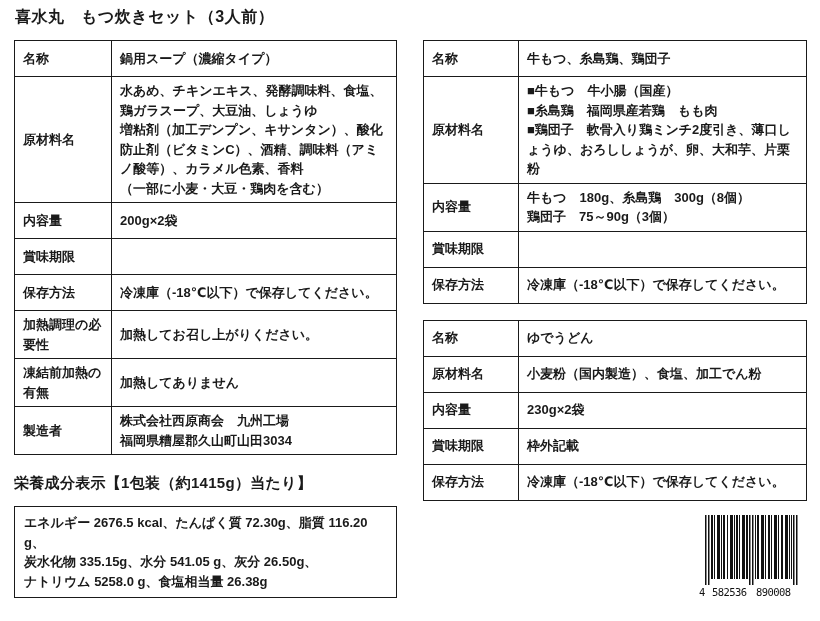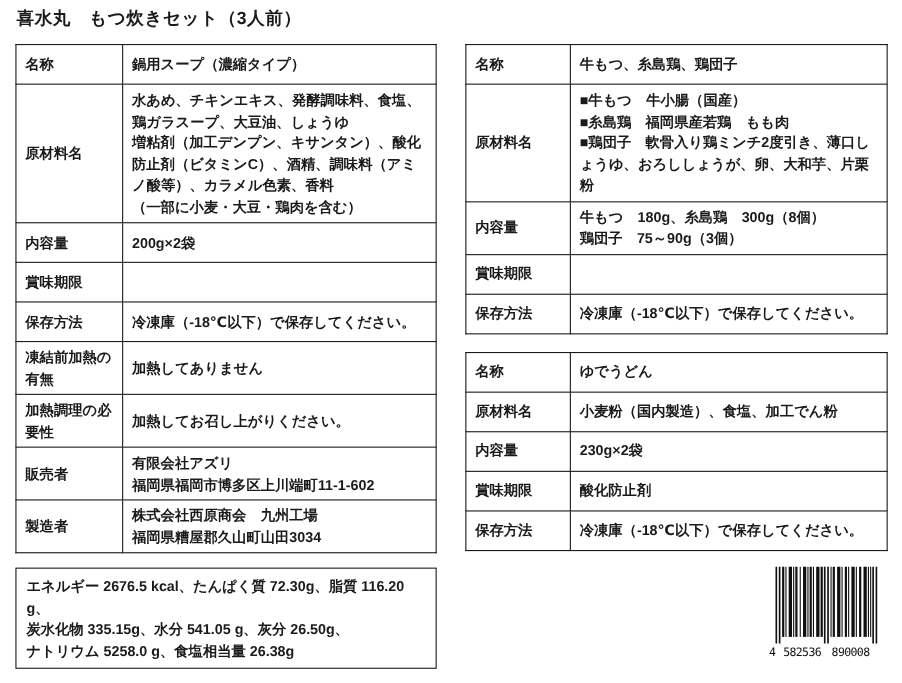--- a/index.html
+++ b/index.html
@@ -73,40 +73,36 @@
       </tr>
       <tr>
         <th>賞味期限</th>
         <td></td>
       </tr>
       <tr>
         <th>保存方法</th>
         <td>冷凍庫（-18℃以下）で保存してください。</td>
       </tr>
       <tr>
+        <th>加熱調理の必要性</th>
+        <td>加熱してお召し上がりください。</td>
+      </tr>
+      <tr>
         <th>凍結前加熱の有無</th>
         <td>加熱してありません</td>
-      </tr>
-      <tr>
-        <th>加熱調理の必要性</th>
-        <td>加熱してお召し上がりください。</td>
-      </tr>
-      <tr>
-        <th>販売者</th>
-        <td>有限会社アズリ
-福岡県福岡市博多区上川端町11-1-602</td>
       </tr>
       <tr>
         <th>製造者</th>
         <td>株式会社西原商会　九州工場
 福岡県糟屋郡久山町山田3034</td>
       </tr>
     </tbody>
       </table>
 
+    <div class="nutrition-heading">栄養成分表示【1包装（約1415g）当たり】</div>
     <div class="nutrition-box">エネルギー 2676.5 kcal、たんぱく質 72.30g、脂質 116.20g、
 炭水化物 335.15g、水分 541.05 g、灰分 26.50g、
 ナトリウム 5258.0 g、食塩相当量 26.38g</div>
 
   </div>
 
   <div class="col col-right">
 
     <table class="spec">
       <tbody>
@@ -147,21 +143,21 @@
       <tr>
         <th>原材料名</th>
         <td>小麦粉（国内製造）、食塩、加工でん粉</td>
       </tr>
       <tr>
         <th>内容量</th>
         <td>230g×2袋</td>
       </tr>
       <tr>
         <th>賞味期限</th>
-        <td>酸化防止剤</td>
+        <td>枠外記載</td>
       </tr>
       <tr>
         <th>保存方法</th>
         <td>冷凍庫（-18℃以下）で保存してください。</td>
       </tr>
     </tbody>
       </table>
 
   </div>
 

